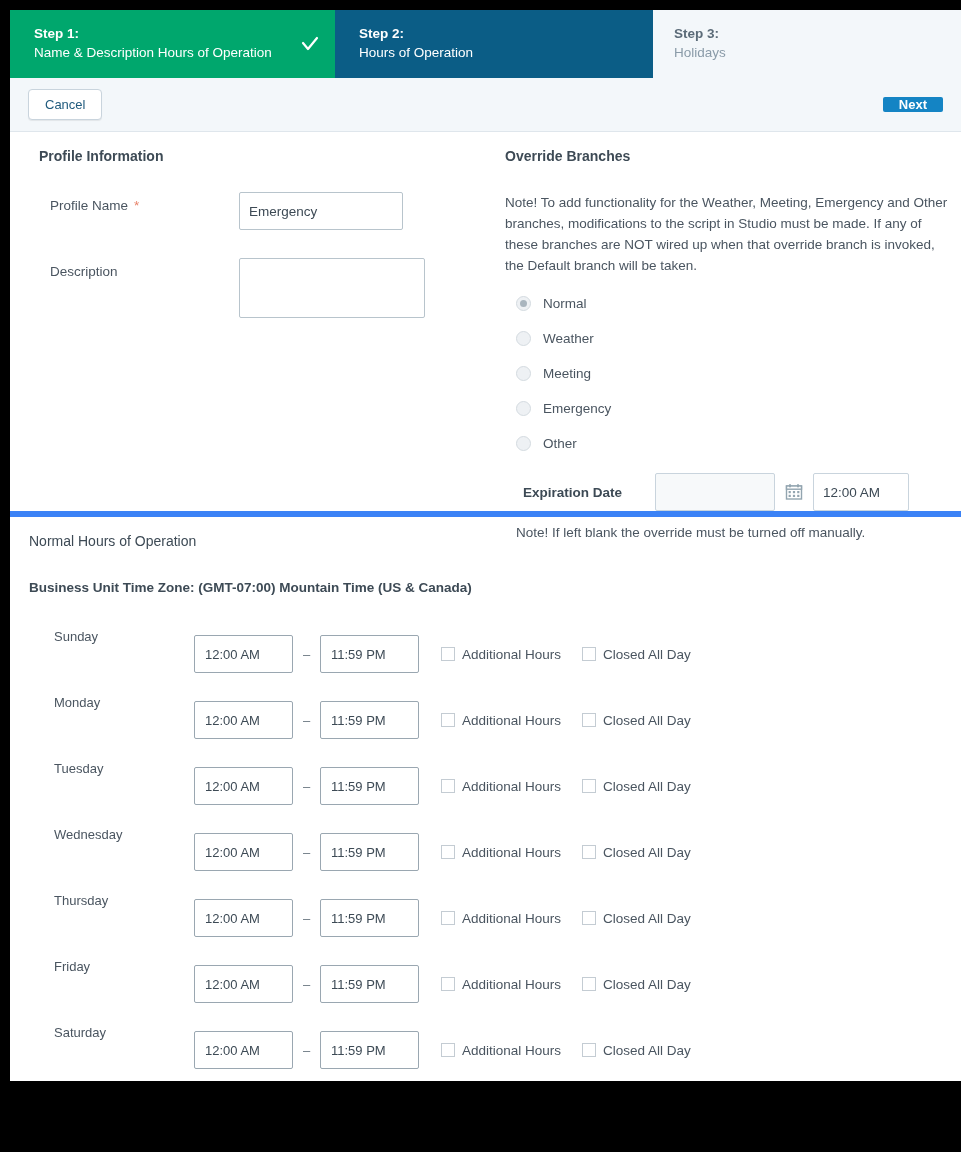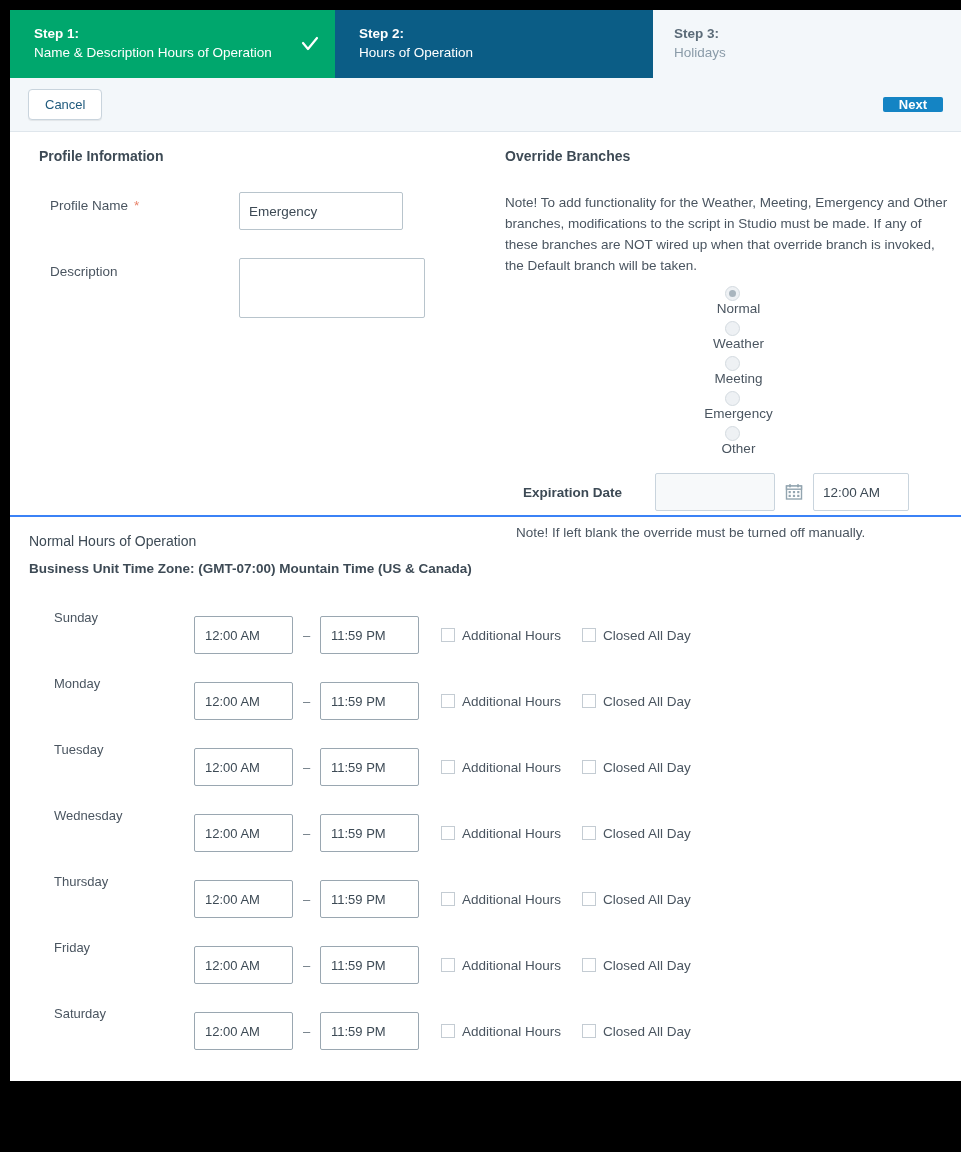--- a/index.html
+++ b/index.html
@@ -92,21 +92,21 @@
     font-weight: bold;
     padding: 0 16px;
     cursor: pointer;
     font-family: "Liberation Sans", sans-serif;
   }
 
   
   .upper {
     display: flex;
     background: #ffffff;
-    border-bottom: 2px solid #3b82f6;
+    border-bottom: 6px solid #3b82f6;
     height: 385px;
     padding-top: 16px;
   }
   .col-left { width: 495px; padding-left: 29px; }
   .col-right { width: 456px; padding-left: 0px; }
 
   .section-title {
     font-size: 14px;
     font-weight: bold;
     color: #3d4a55;
@@ -145,21 +145,20 @@
     color: #4a5560;
     line-height: 21px;
     width: 447px;
     margin-bottom: 10px;
   }
   .radio-row {
     display: flex;
     align-items: center;
     height: 35px;
     padding-left: 11px;
-    flex-direction: column;
   }
   .radio {
     width: 15px; height: 15px;
     border-radius: 50%;
     border: 1px solid #d4dbe0;
     background: #eef1f4;
     margin-right: 12px;
     position: relative;
     flex: none;
   }
@@ -210,21 +209,21 @@
   }
 
   
   .hours {
     padding: 16px 0 0 19px;
     background: #ffffff;
   }
   .hours-title {
     font-size: 14px;
     color: #3d4a55;
-    margin-bottom: 12px;
+    margin-bottom: 31px;
   }
   .tz-line {
     font-size: 13.5px;
     font-weight: bold;
     color: #3d4a55;
     margin-bottom: 26px;
   }
   .day-row {
     display: flex;
     align-items: center;

